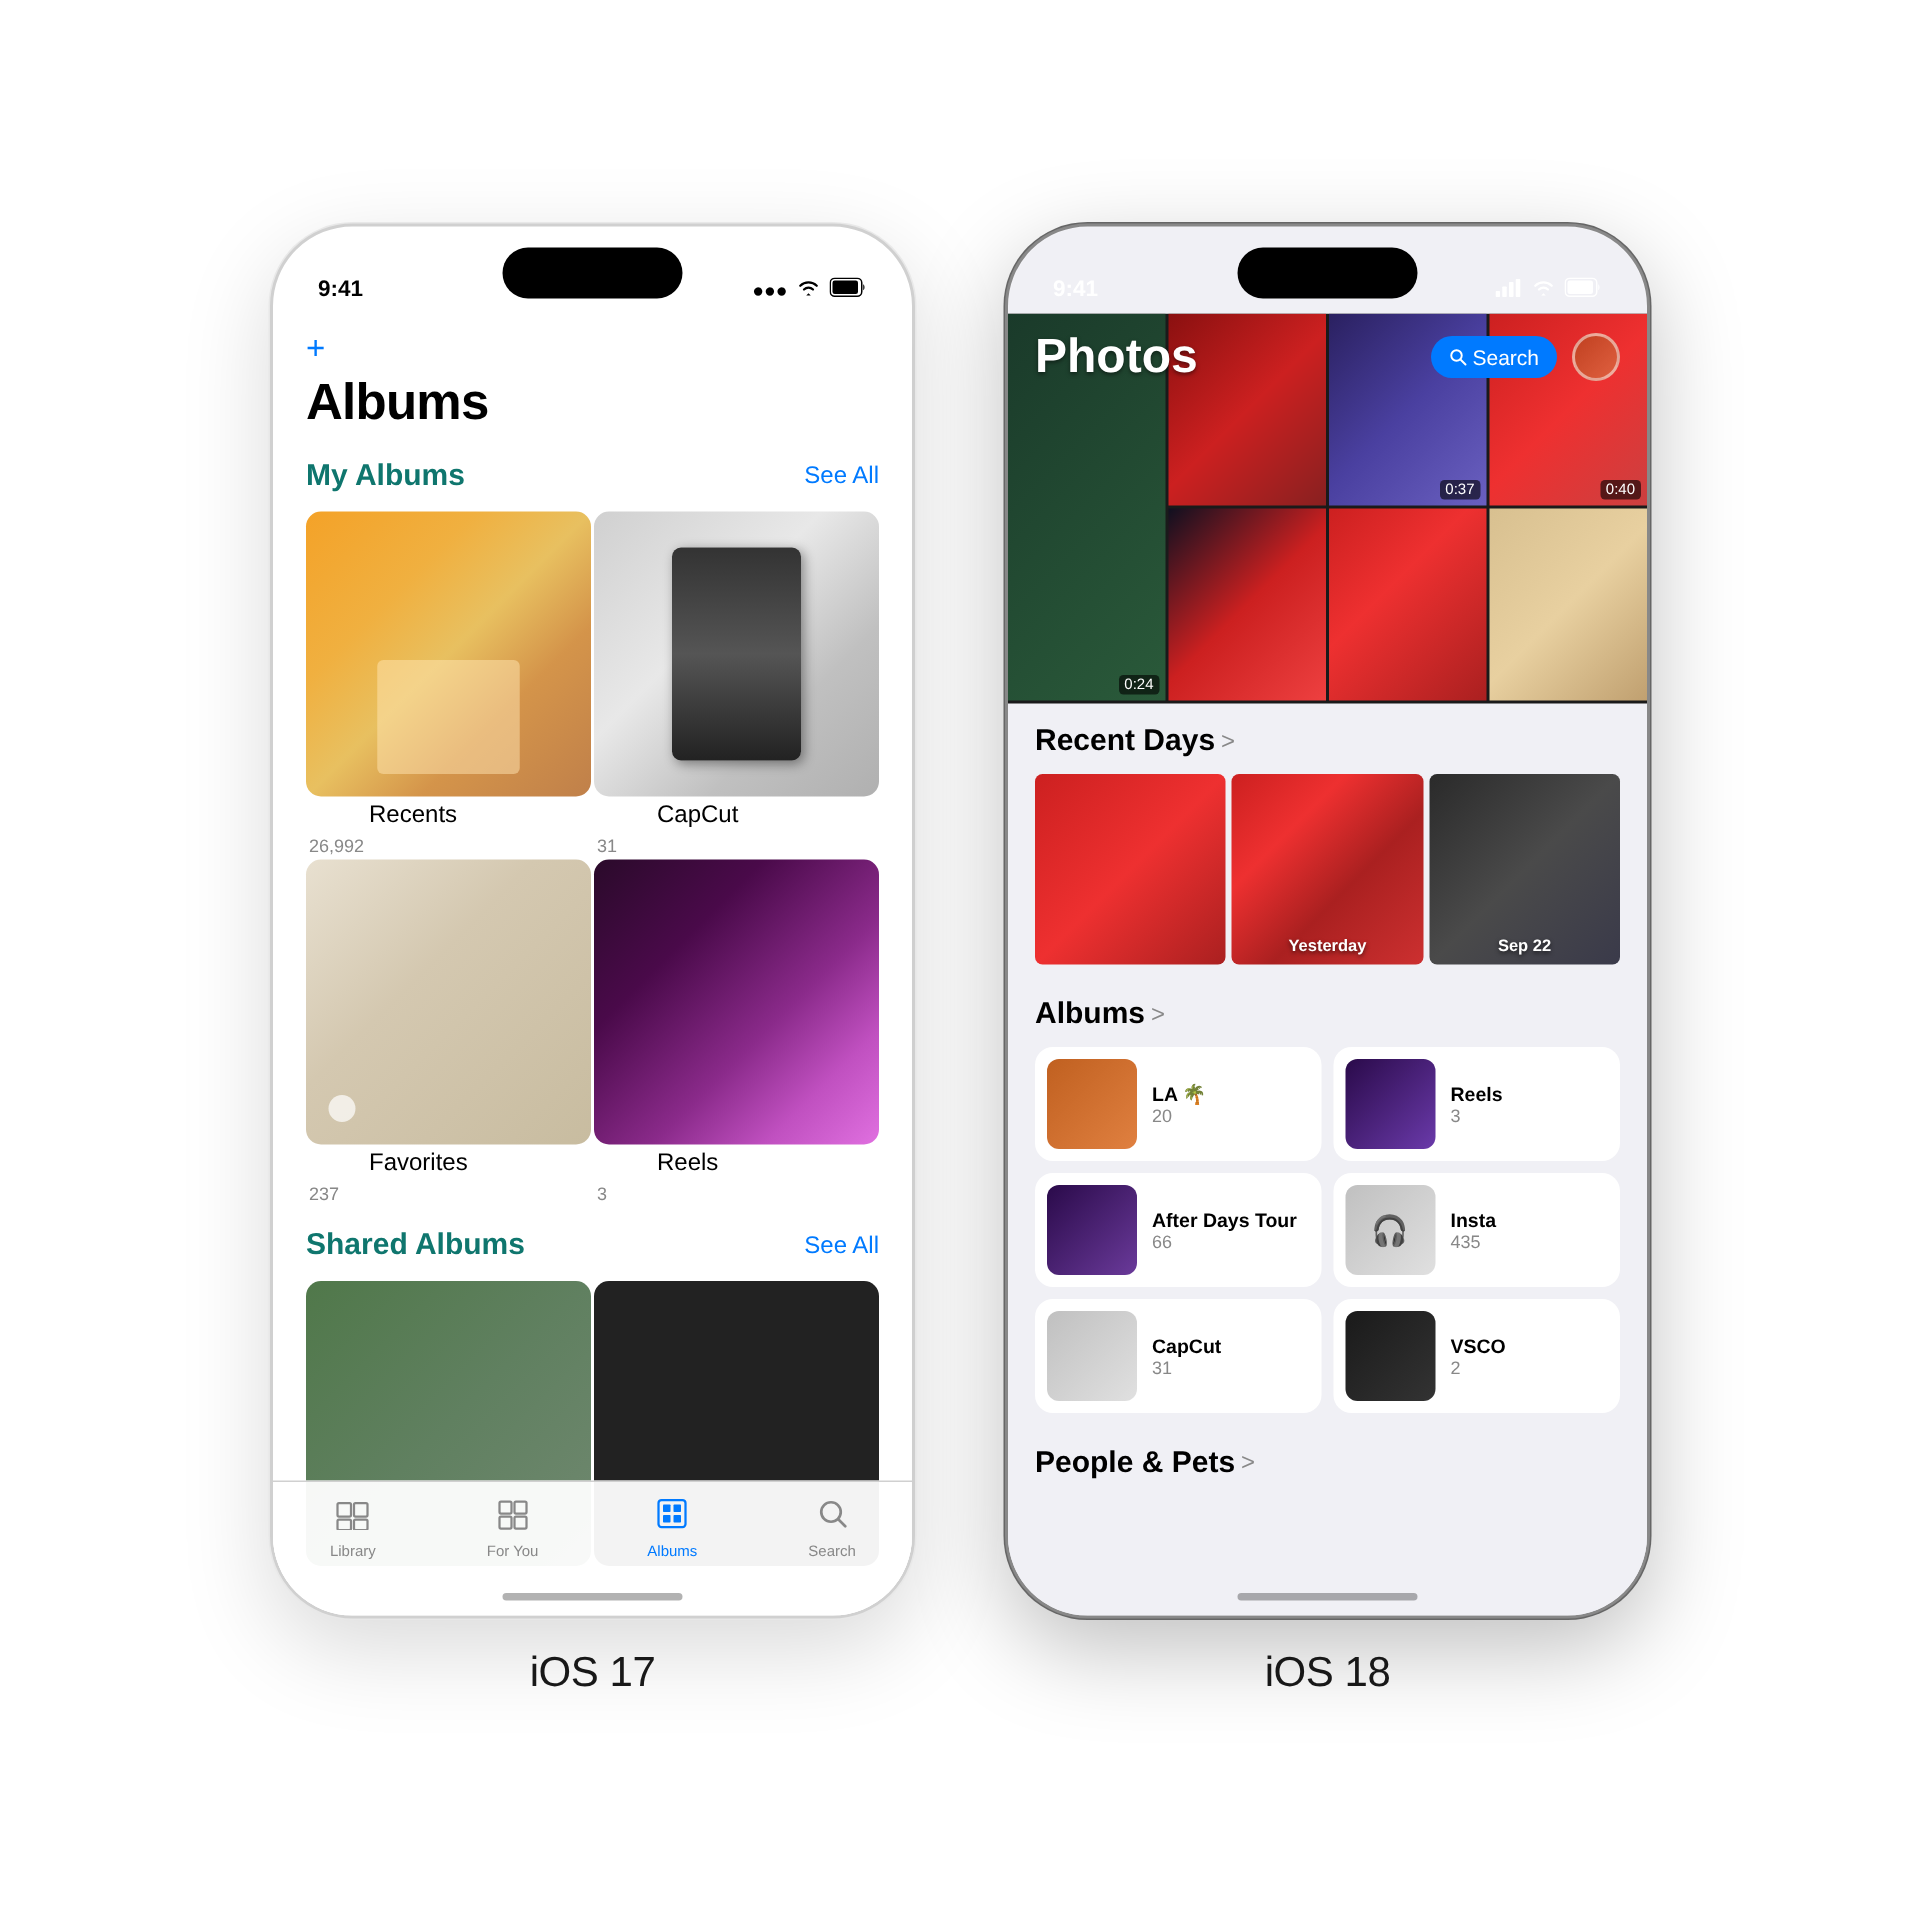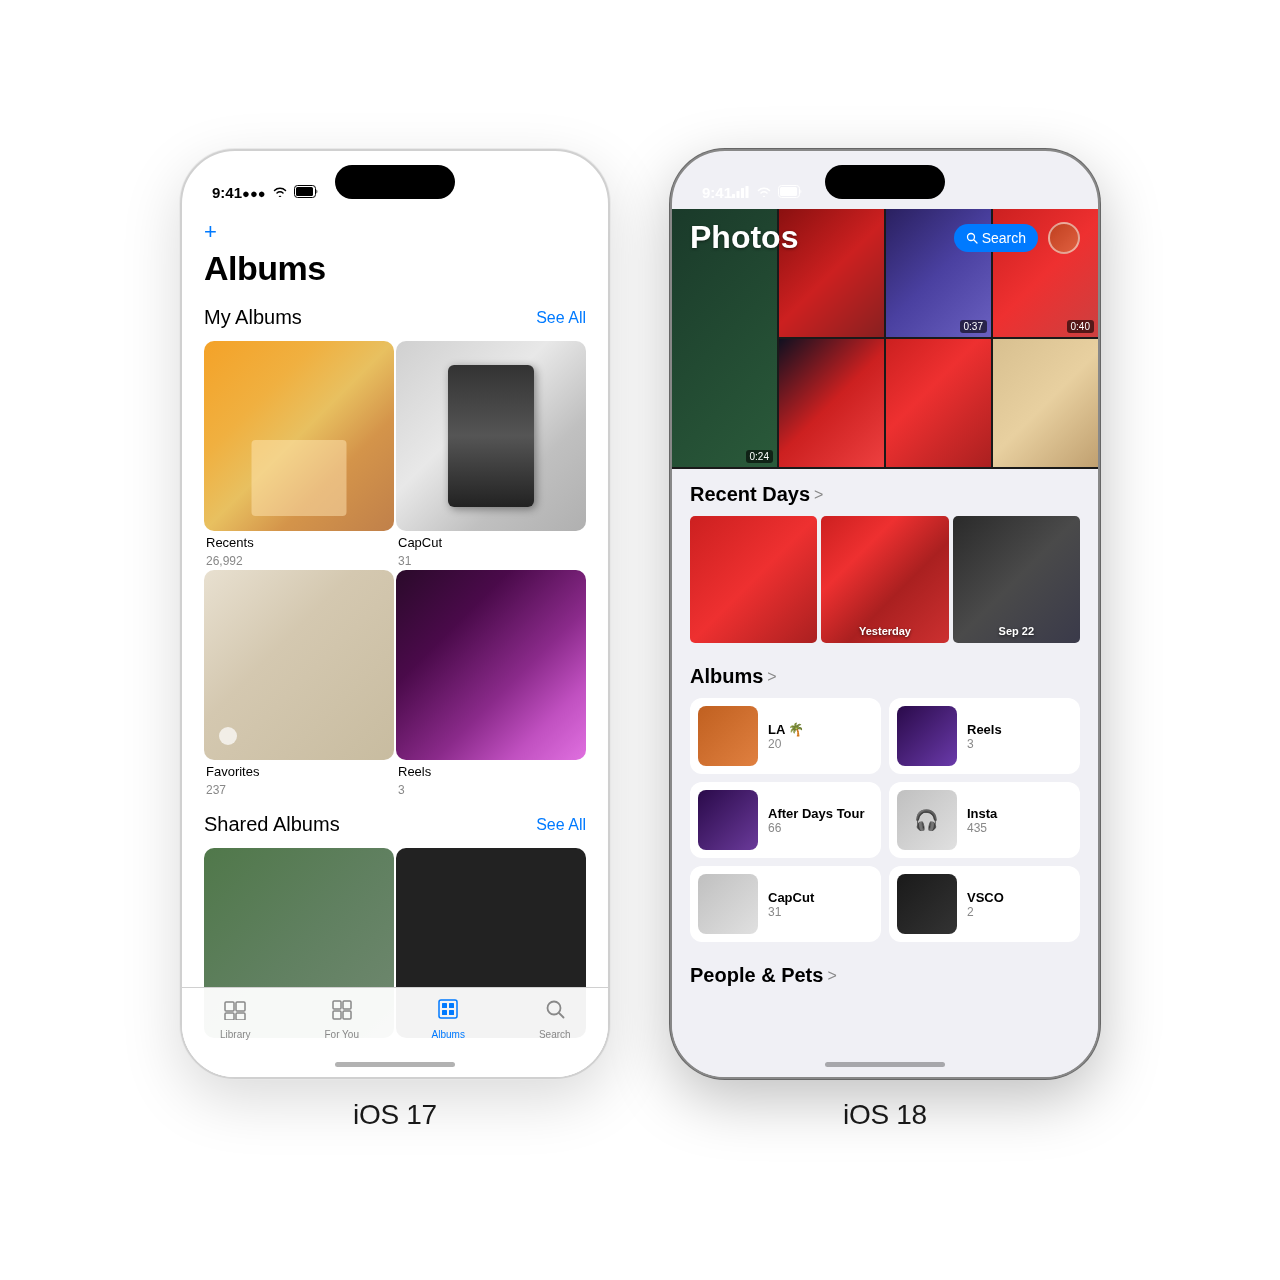--- a/index.html
+++ b/index.html
@@ -69,21 +69,23 @@
     
     .status-bar {
       position: absolute;
       top: 0;
       left: 0;
       right: 0;
       height: 58px;
       display: flex;
       align-items: flex-end;
       padding: 0 30px 8px;
+      justify-content: space-between;
       z-index: 5;
+      gap: 40px;
     }
 
     .status-time {
       font-size: 15px;
       font-weight: 600;
       color: #000;
     }
 
     .status-icons {
       display: flex;
@@ -135,22 +137,22 @@
     .section-header {
       display: flex;
       justify-content: space-between;
       align-items: center;
       padding: 0 22px;
       margin-bottom: 12px;
     }
 
     .section-title {
       font-size: 20px;
-      font-weight: 400;
-      color: #000000;
+      font-weight: 700;
+      color: #0f766e;
     }
 
     .see-all {
       font-size: 16px;
       color: #007AFF;
       font-weight: 400;
     }
 
     .albums-grid {
       display: grid;
@@ -167,24 +169,25 @@
 
     .album-thumb {
       width: 100%;
       aspect-ratio: 1;
       border-radius: 10px;
       overflow: hidden;
       background: #e0e0e0;
     }
 
     .album-name {
-      font-size: 13px;
+      font-size: 16px;
       font-weight: 500;
       color: #000;
       padding: 0 2px;
+      margin-left: 40px;
     }
 
     .album-count {
       font-size: 12px;
       color: #888;
       padding: 0 2px;
     }
 
     
     .thumb-recents {

